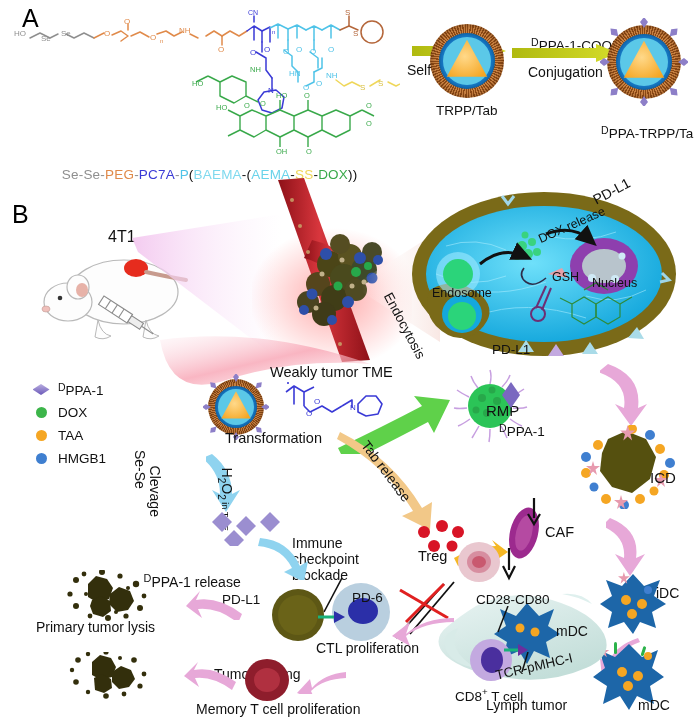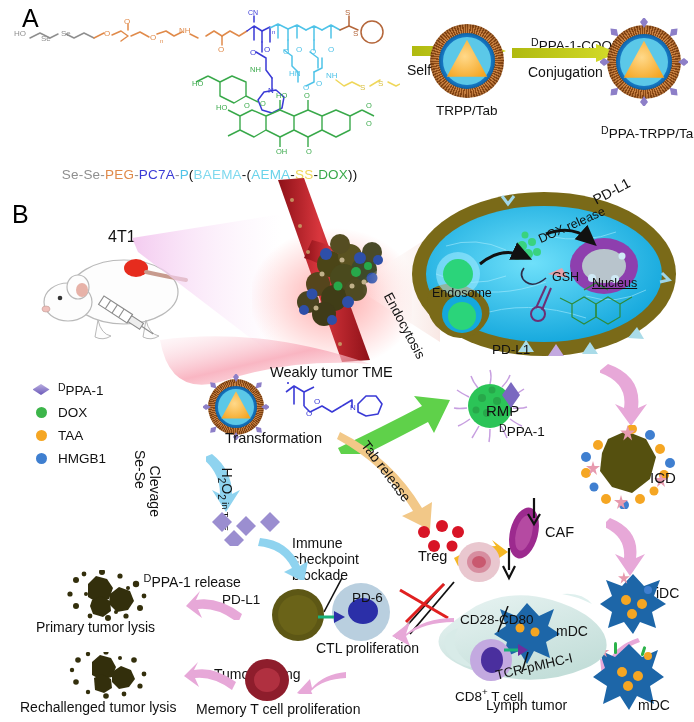--- a/index.html
+++ b/index.html
@@ -426,21 +426,21 @@
       </g>
       <g fill="#a9dbe8">
           <path d="M122 166 l8 -12 l8 12 z"></path>
           <path d="M186 168 l8 -12 l8 12 z"></path>
           <path d="M232 152 l9 -11 l7 12 z"></path>
         </g>
       <path d="M152 170 l8 -12 l8 12 z" fill="#c3a9e0"></path>
     </svg>
     <div class="lbl" style="left:196px;top:-2px;font-size:14px;transform:rotate(-28deg);color:#111;">PD-L1</div>
     <div class="lbl" style="left:140px;top:32px;font-size:12.5px;transform:rotate(-24deg);">DOX release</div>
-    <div class="lbl" style="left:196px;top:90px;font-size:12.5px;text-decoration:underline;">Nucleus</div>
+    <div class="lbl" style="left:196px;top:90px;font-size:12.5px;">Nucleus</div>
     <div class="lbl" style="left:138px;top:84px;font-size:12.5px;margin-left:18px;">GSH</div>
     <div class="lbl" style="left:36px;top:100px;font-size:12.5px;">Endosome</div>
     <div class="lbl" style="left:96px;top:156px;font-size:13.5px;">PD-L1</div>
   </div>
   <div class="lbl" style="left:394px;top:290px;font-size:13.5px;transform:rotate(62deg);transform-origin:left top;">Endocytosis</div>
 
   <svg class="abs" style="left:150px;top:330px;" width="260" height="90">
     <defs>
         <linearGradient id="sw" x1="0" y1="0" x2="1" y2="1">
       <stop offset="0" stop-color="#fcdfe6" stop-opacity=".2"></stop>
@@ -798,21 +798,20 @@
           <circle cx="78" cy="34" r="2.6"></circle>
         <circle cx="62" cy="42" r="2.4"></circle>
           <circle cx="44" cy="44" r="2.8"></circle>
           <circle cx="26" cy="40" r="2.2"></circle>
         <circle cx="14" cy="30" r="2.8"></circle>
           <circle cx="10" cy="18" r="2.2"></circle>
           <circle cx="58" cy="6" r="2"></circle>
       </g>
     </svg>
   </div>
-  <div class="lbl" style="left:20px;top:700px;font-size:14px;">Rechallenged tumor lysis</div>
 
   <svg class="abs" style="left:182px;top:660px;" width="56" height="30">
     <path d="M54 22 q-22 -16 -42 -12 l4 -8 l-14 14 l15 11 l-4 -9 q18 -2 37 12 z" fill="#e7a8d8"></path>
   </svg>
 
   <div class="abs" style="left:244px;top:658px;width:46px;height:44px;">
     <svg width="46" height="44">
         <ellipse cx="23" cy="22" rx="22" ry="21" fill="#8e1d2c"></ellipse>
       <ellipse cx="23" cy="22" rx="13" ry="12" fill="#b03040"></ellipse>
       </svg>
@@ -851,21 +850,21 @@
     <svg width="46" height="44">
         <ellipse cx="23" cy="22" rx="21" ry="21" fill="#c3a9e0"></ellipse>
       <ellipse cx="24" cy="22" rx="11" ry="13" fill="#4a2f9e"></ellipse>
       </svg>
   </div>
   <svg class="abs" style="left:504px;top:640px;" width="26" height="20">
     <path d="M0 10 L16 10" stroke="#19b37a" stroke-width="3"></path>
     <polygon points="14,4 24,10 14,16" fill="#6a2f9e"></polygon>
   </svg>
 
-  <div class="lbl" style="left:460px;top:592px;font-size:13.5px;margin-top:20px;">CD28-CD80</div>
+  <div class="lbl" style="left:476px;top:592px;font-size:13.5px;">CD28-CD80</div>
   <svg class="abs" style="left:496px;top:606px;" width="16" height="28">
     <path d="M12 0 L2 26" stroke="#111" stroke-width="1.5"></path>
   </svg>
   <div class="lbl" style="left:494px;top:668px;font-size:13.5px;transform:rotate(-13deg);transform-origin:left top;">TCR-pMHC-I</div>
   <svg class="abs" style="left:518px;top:652px;" width="16" height="22">
     <path d="M10 0 L4 20" stroke="#111" stroke-width="1.5"></path>
   </svg>
   <div class="lbl" style="left:440px;top:672px;font-size:13.5px;">
     <span>CD8</span><span class="sup">+</span><span> T cell</span>
   </div>

